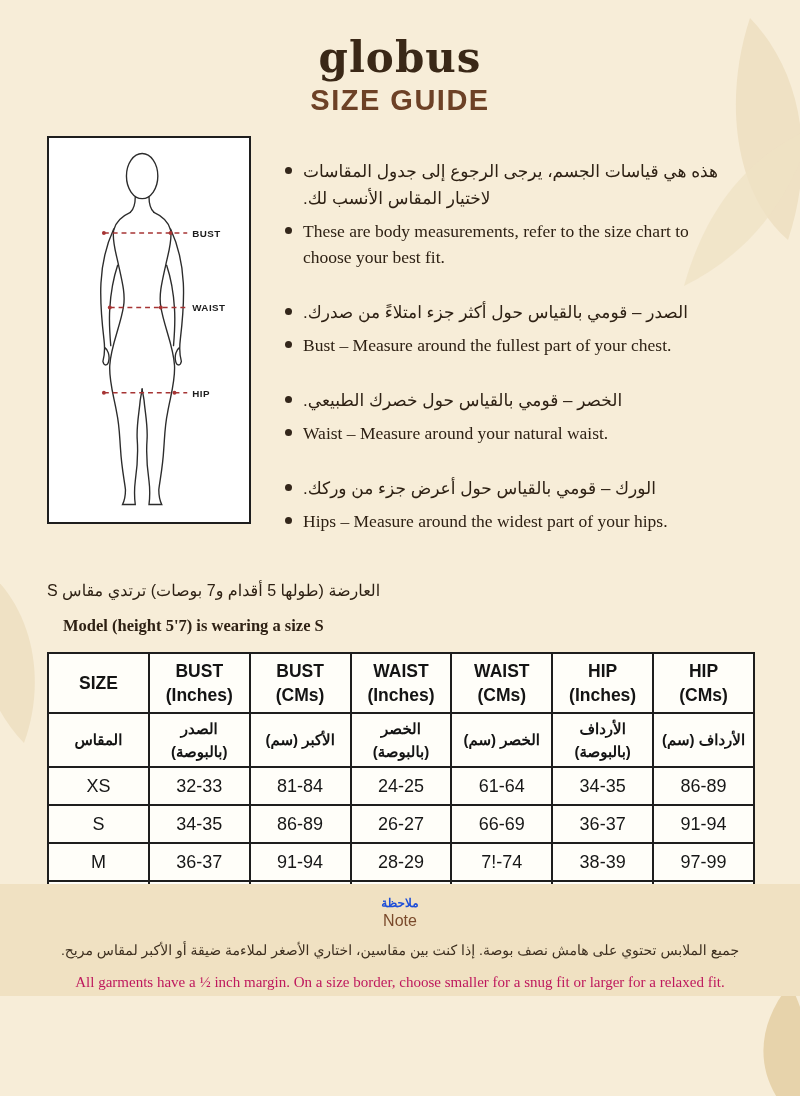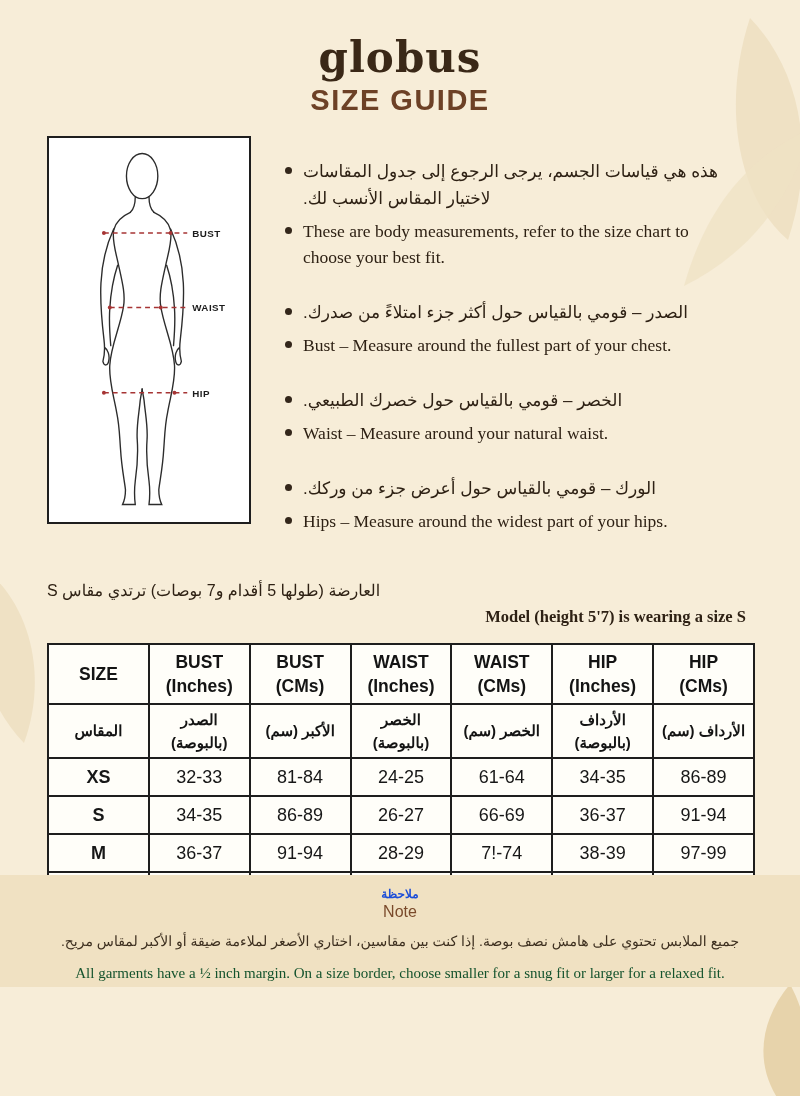--- a/index.html
+++ b/index.html
@@ -69,21 +69,21 @@
   }
 
   
   .model-note { margin: 18px 47px 0; }
   .model-note .ar {
     direction: rtl; text-align: left;
     font-size: 16px; margin: 0 0 4px; color: #2e2114;
   }
   .model-note .en {
     font-family: "Liberation Serif", serif;
-    font-size: 16.5px; font-weight: bold; margin: 7px; color: #2e2114; text-align: right;
+    font-size: 16.5px; font-weight: bold; margin: 16px; color: #2e2114;
   }
 
   
   .size-table {
     margin: 16px 45px 0 47px;
     width: 708px;
     border-collapse: collapse;
     table-layout: fixed;
     background: #fffef9;
   }
@@ -95,35 +95,35 @@
   }
   .hdr-en th {
     height: 60px; font-size: 17.5px; font-weight: bold;
     white-space: pre-line; line-height: 1.4; color: #141414;
   }
   .hdr-ar th {
     height: 54px; font-size: 15px; font-weight: bold;
     direction: rtl; white-space: pre-line; line-height: 1.55; color: #141414;
   }
   .drow td { height: 38px; font-size: 18px; color: #171717; }
-  .drow td.size-cell { font-weight: bold; border-radius: 16px; }
+  .drow td.size-cell { font-weight: normal; border-radius: 16px; }
 
   
   .note-band {
     position: absolute; left: 0; right: 0; bottom: 0;
     height: 112px;
     background: #f0e1c2;
     text-align: center;
     padding-top: 12px;
     z-index: 1;
   }
   .note-title-ar { font-size: 12px; font-weight: bold; color: #1d4ed8; margin: 0 0 2px; direction: rtl; }
   .note-title-en { font-size: 16px; font-weight: normal; color: #7a4a2b; margin: 0 0 7px; }
   .note-text-ar { font-size: 14px; color: #3d2f1f; margin: 12px 0 5px; direction: rtl; }
-  .note-text-en { font-family: "Liberation Serif", serif; font-size: 15px; color: #14532d; margin: 16px; }
+  .note-text-en { font-family: "Liberation Serif", serif; font-size: 15px; color: #be185d; margin: 16px; }
 </style>
 </head>
 <body>
 
 <div class="page">
 
   <svg class="leaf leaf-tr" width="230" height="300" viewBox="0 0 230 300">
     <path d="M160,8 C212,62 226,146 198,230 C146,186 132,92 160,8 Z" fill="#efe1c4"></path>
     <path d="M222,118 C200,192 158,244 94,276 C116,198 158,146 222,118 Z" fill="#efe1c4" opacity="0.75"></path>
   </svg>

